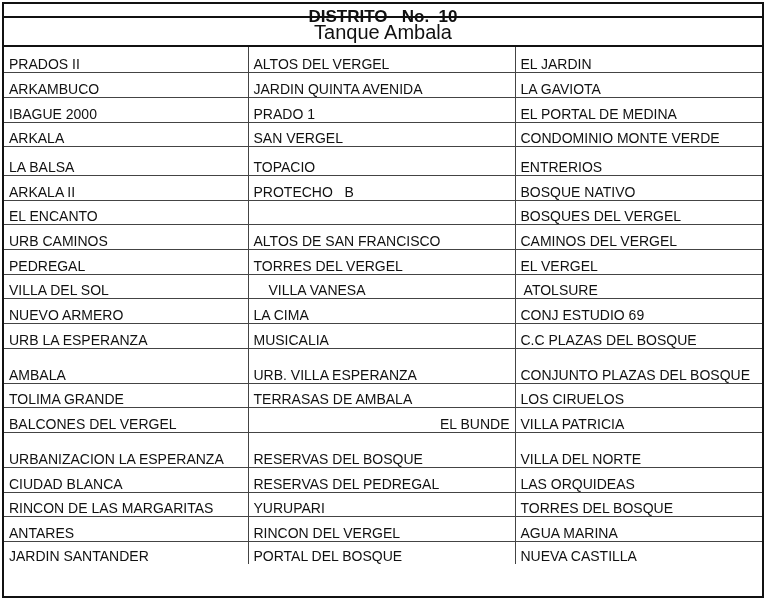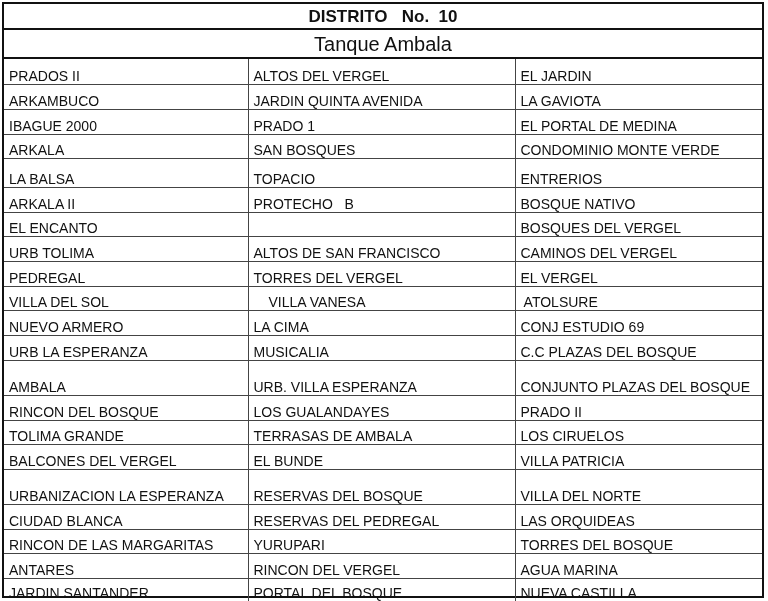--- a/index.html
+++ b/index.html
@@ -1,18 +1,18 @@
 <!DOCTYPE html>
 <html><head>
 <meta charset="utf-8">
 <style>
   html, body { margin:0; padding:0; background:#ffffff; }
   body { width:768px; height:601px; overflow:hidden; font-family:"Liberation Sans", sans-serif; color:#111; }
   .sheet { position:absolute; left:2px; top:2px; width:762px; height:596px; border:2px solid #111; box-sizing:border-box; }
-  .title { height:26px; border-bottom:2px solid #111; text-align:center; font-weight:bold; font-size:17px; line-height:26px; box-sizing:border-box; }
+  .title { height:14px; border-bottom:2px solid #111; text-align:center; font-weight:bold; font-size:17px; line-height:26px; box-sizing:border-box; }
   .subtitle { height:29px; border-bottom:2px solid #111; text-align:center; font-size:20px; line-height:28px; box-sizing:border-box; }
   table { border-collapse:collapse; width:100%; table-layout:fixed; }
   td { border:1px solid #444; font-size:14px; padding:0 5px; vertical-align:bottom; line-height:15px; overflow:hidden; white-space:nowrap; box-sizing:border-box; }
   td.wrap { white-space:normal; }
   tr td:first-child { border-left:none; }
   tr td:last-child { border-right:none; }
   tr:first-child td { border-top:none; }
   tr:last-child td { border-bottom:none; }
   col.c1 { width:244px; } col.c2 { width:267px; } col.c3 { width:247px; }
 </style>
@@ -39,40 +39,40 @@
           <td style="height: 25px; white-space: pre;">JARDIN QUINTA AVENIDA</td>
           <td style="height: 25px; white-space: pre;">LA GAVIOTA</td>
         </tr>
         <tr style="height: 25px;">
           <td style="height: 25px; white-space: pre;">IBAGUE 2000</td>
           <td style="height: 25px; white-space: pre;">PRADO 1</td>
           <td style="height: 25px; white-space: pre;">EL PORTAL DE MEDINA</td>
         </tr>
         <tr style="height: 24px;">
           <td style="height: 24px; white-space: pre;">ARKALA</td>
-          <td style="height: 24px; white-space: pre;">SAN BOSQUES</td>
+          <td style="height: 24px; white-space: pre;">SAN VERGEL</td>
           <td style="height: 24px; white-space: pre;">CONDOMINIO MONTE VERDE</td>
         </tr>
         <tr style="height: 29px;">
           <td style="height: 29px; white-space: pre;">LA BALSA</td>
           <td style="height: 29px; white-space: pre;">TOPACIO</td>
           <td style="height: 29px; white-space: pre;">ENTRERIOS</td>
         </tr>
         <tr style="height: 25px;">
           <td style="height: 25px; white-space: pre;">ARKALA II</td>
           <td style="height: 25px; white-space: pre;">PROTECHO   B</td>
           <td style="height: 25px; white-space: pre;">BOSQUE NATIVO</td>
         </tr>
         <tr style="height: 24px;">
           <td style="height: 24px; white-space: pre;">EL ENCANTO</td>
           <td style="height: 24px; white-space: pre;"></td>
           <td style="height: 24px; white-space: pre;">BOSQUES DEL VERGEL</td>
         </tr>
         <tr style="height: 25px;">
-          <td style="height: 25px; white-space: pre;">URB TOLIMA</td>
+          <td style="height: 25px; white-space: pre;">URB CAMINOS</td>
           <td style="height: 25px; white-space: pre;">ALTOS DE SAN FRANCISCO</td>
           <td style="height: 25px; white-space: pre;">CAMINOS DEL VERGEL</td>
         </tr>
         <tr style="height: 25px;">
           <td style="height: 25px; white-space: pre;">PEDREGAL</td>
           <td style="height: 25px; white-space: pre;">TORRES DEL VERGEL</td>
           <td style="height: 25px; white-space: pre;">EL VERGEL</td>
         </tr>
         <tr style="height: 24px;">
           <td style="height: 24px; white-space: pre;">VILLA DEL SOL</td>
@@ -87,33 +87,28 @@
         <tr style="height: 25px;">
           <td style="height: 25px; white-space: pre;">URB LA ESPERANZA</td>
           <td style="height: 25px; white-space: pre;">MUSICALIA</td>
           <td style="height: 25px; white-space: pre;">C.C PLAZAS DEL BOSQUE</td>
         </tr>
         <tr style="height: 35px;">
           <td class="wrap" style="height: 35px; white-space: normal;">AMBALA</td>
           <td class="wrap" style="height: 35px; white-space: normal;">URB. VILLA ESPERANZA</td>
           <td class="wrap" style="height: 35px; white-space: normal;">CONJUNTO PLAZAS DEL BOSQUE</td>
         </tr>
-        <tr style="height: 25px;">
-          <td style="height: 25px; white-space: pre;">RINCON DEL BOSQUE</td>
-          <td style="height: 25px; white-space: pre;">LOS GUALANDAYES</td>
-          <td style="height: 25px; white-space: pre;">PRADO II</td>
-        </tr>
         <tr style="height: 24px;">
           <td style="height: 24px; white-space: pre;">TOLIMA GRANDE</td>
           <td style="height: 24px; white-space: pre;">TERRASAS DE AMBALA</td>
           <td style="height: 24px; white-space: pre;">LOS CIRUELOS</td>
         </tr>
         <tr style="height: 25px;">
           <td style="height: 25px; white-space: pre;">BALCONES DEL VERGEL</td>
-          <td style="height: 25px; white-space: pre;">EL BUNDE</td>
+          <td style="height: 25px; white-space: pre; text-align: right;">EL BUNDE</td>
           <td style="height: 25px; white-space: pre;">VILLA PATRICIA</td>
         </tr>
         <tr style="height: 35px;">
           <td class="wrap" style="height: 35px; white-space: normal;">URBANIZACION LA ESPERANZA</td>
           <td class="wrap" style="height: 35px; white-space: normal;">RESERVAS DEL BOSQUE</td>
           <td class="wrap" style="height: 35px; white-space: normal;">VILLA DEL NORTE</td>
         </tr>
         <tr style="height: 25px;">
           <td style="height: 25px; white-space: pre;">CIUDAD BLANCA</td>
           <td style="height: 25px; white-space: pre;">RESERVAS DEL PEDREGAL</td>

